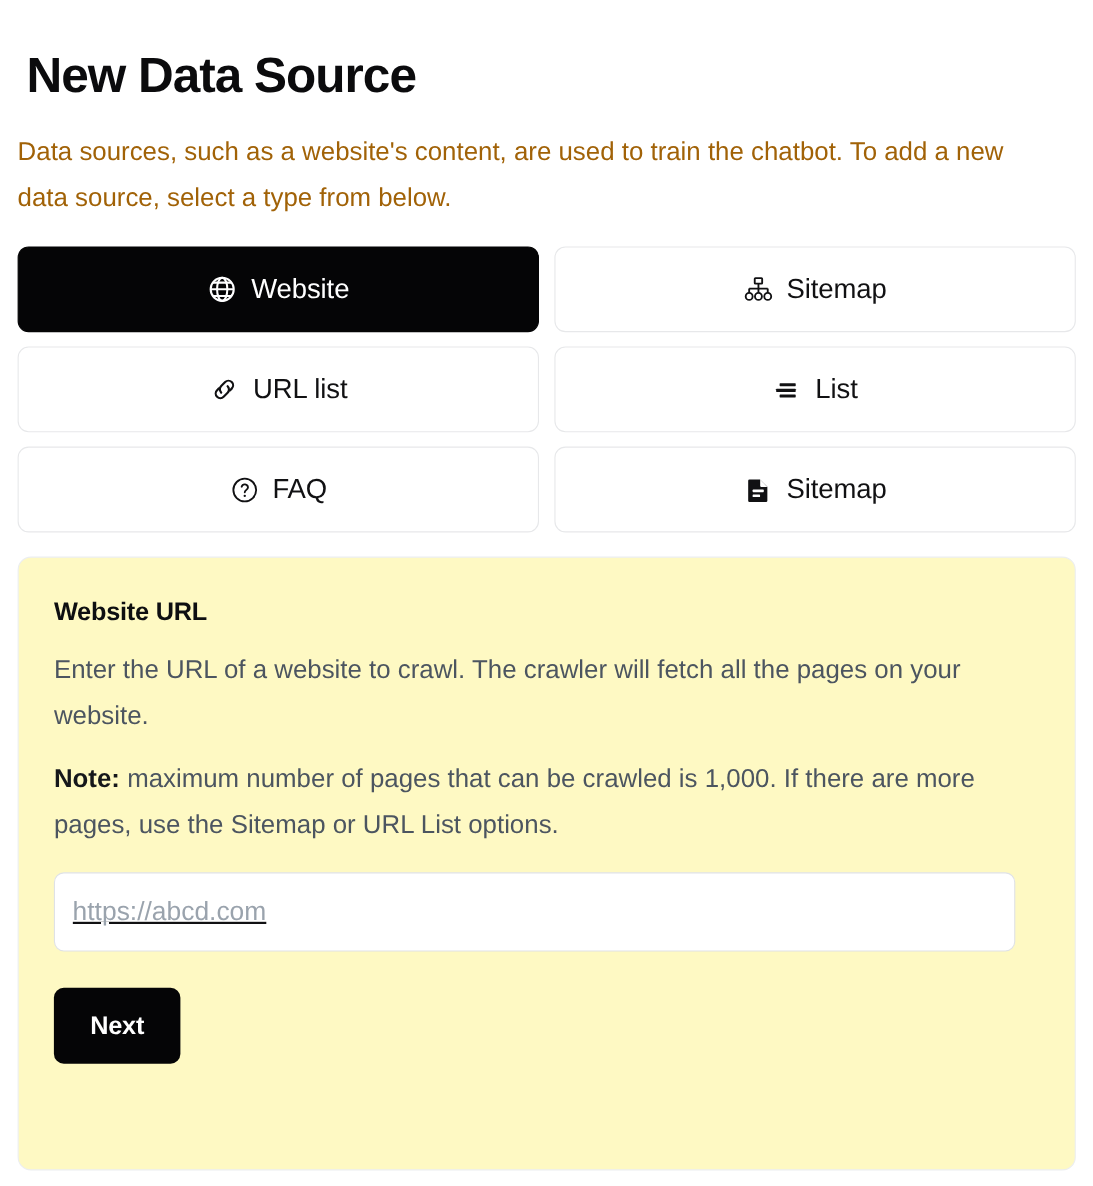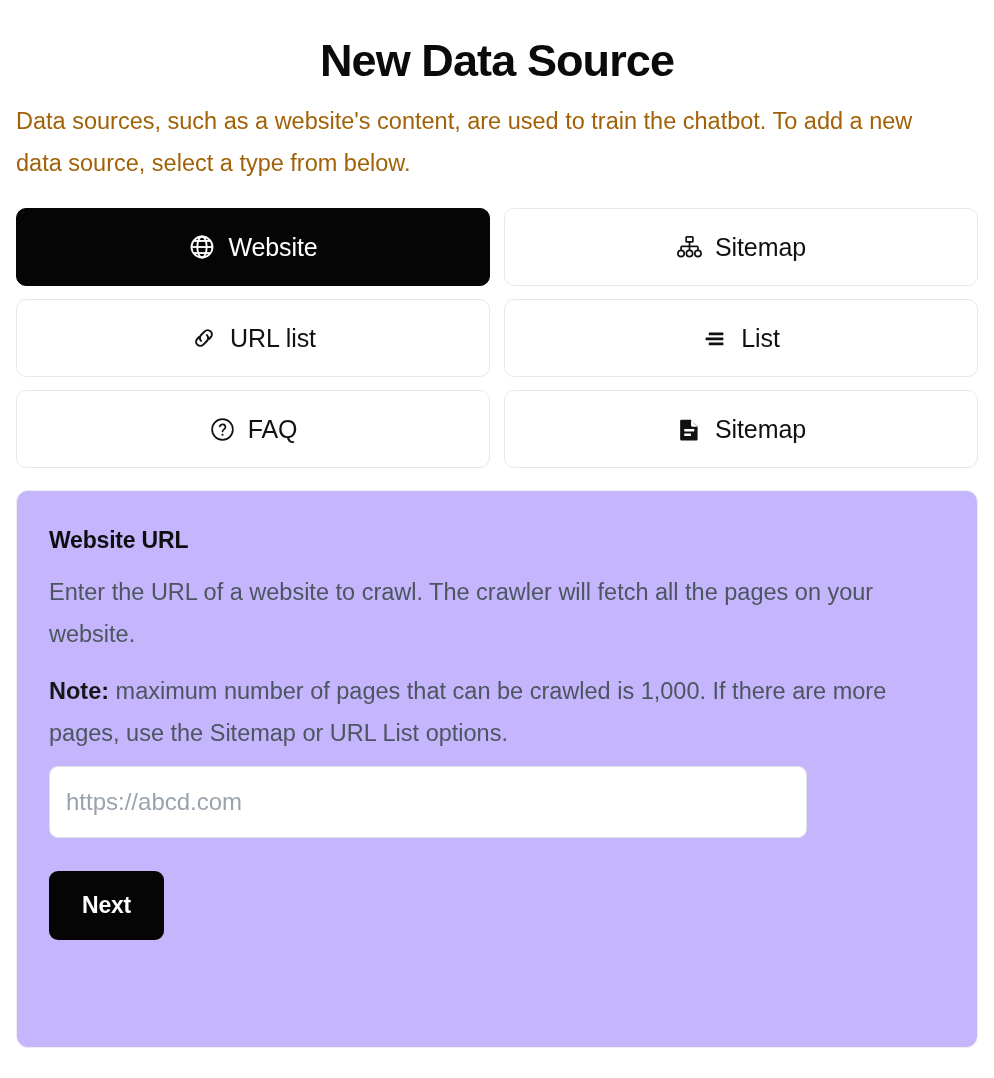--- a/index.html
+++ b/index.html
@@ -22,23 +22,22 @@
     padding: 0 16px;
   }
 
   
   .page-title {
     font-size: 45px;
     line-height: 1.05;
     font-weight: 800;
     letter-spacing: -0.9px;
     color: #0b0b0d;
-    margin: 0;
+    margin: 8px;
     padding-top: 37px;
-    text-align: center;
   }
   .page-subtitle {
     font-size: 23.5px;
     line-height: 42px;
     color: #a16207;
     margin: 0;
     padding-top: 16px;
     max-width: 910px;
     font-weight: 400;
   }
@@ -77,21 +76,21 @@
     flex: 0 0 auto;
   }
   .source-btn .label {
     white-space: nowrap;
     letter-spacing: -0.1px;
   }
 
   
   .detail-panel {
     margin-top: 22px;
-    background: #c4b5fd;
+    background: #fef9c3;
     border: 1px solid #eceef0;
     border-radius: 12px;
     padding: 36px 32px 40px 32px;
     height: 558px;
   }
   .panel-title {
     font-size: 23px;
     font-weight: 700;
     color: #0e0f11;
     margin: 0;
@@ -113,31 +112,32 @@
     padding-top: 15px;
     font-weight: 400;
   }
   .panel-note b {
     color: #15171a;
     font-weight: 700;
   }
 
   .url-input {
     display: block;
-    width: 758px;
+    width: 874px;
     height: 72px;
-    margin-top: 12px;
+    margin-top: 23px;
     border: 1px solid #dfe2e6;
     border-radius: 9px;
     background: #ffffff;
     font-family: "Liberation Sans", "DejaVu Sans", sans-serif;
     font-size: 24px;
     color: #111113;
     padding: 0 16px;
     outline: none;
+    text-decoration: underline;
   }
   .url-input::placeholder {
     color: #9aa3ad;
   }
 
   .next-btn {
     margin-top: 33px;
     background: #050506;
     color: #ffffff;
     border: none;

